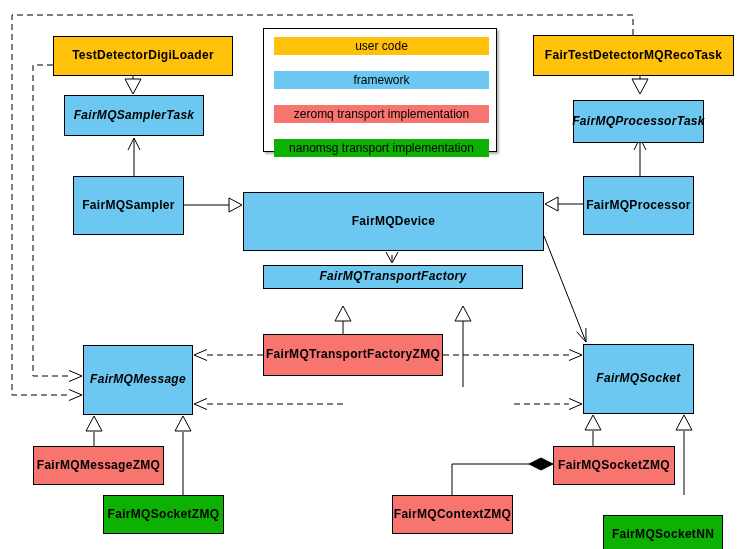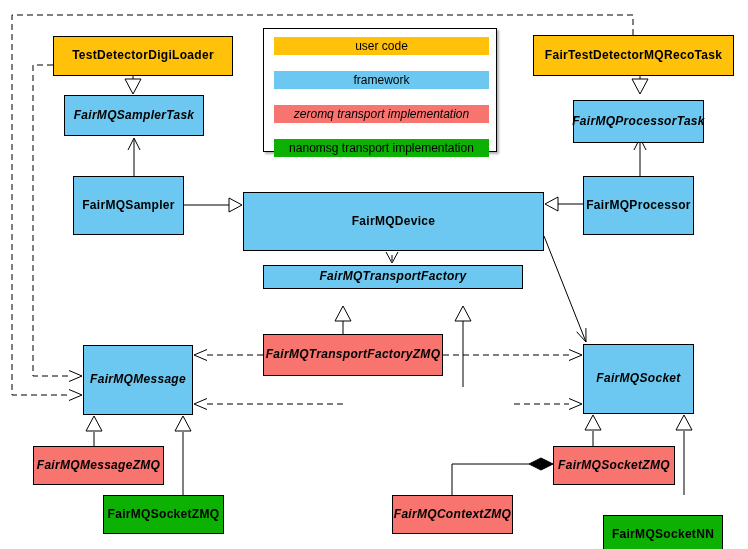--- a/index.html
+++ b/index.html
@@ -13,21 +13,21 @@
   .edges .tri{fill:#ffffff;stroke:#000;stroke-width:1;}
   .edges .diamond{fill:#000;stroke:#000;}
   .node{
     position:absolute;box-sizing:border-box;border:1px solid #000;
     display:flex;align-items:center;justify-content:center;
     font-size:12px;font-weight:bold;color:#000;letter-spacing:0.3px;line-height:1.1;
   }
   .node.abstract{font-style:italic;}
   .cat-user{background:#FFC10A;}
   .cat-framework{background:#6CC8F0;}
-  .cat-zmq{background:#F8746F;font-style:italic;}
+  .cat-zmq{background:#F8746F;}
   .cat-nn{background:#0CB104;}
   .legend{
     position:absolute;left:263px;top:28px;width:234px;height:124px;box-sizing:border-box;
     background:#fff;border:1px solid #000;box-shadow:2px 2px 2px rgba(128,128,128,0.6);
     padding:8px 7px 8px 10px;
   }
   .legend-row{
     height:18px;margin-bottom:16px;display:flex;align-items:center;justify-content:center;
     font-size:12px;color:#000;
   }

